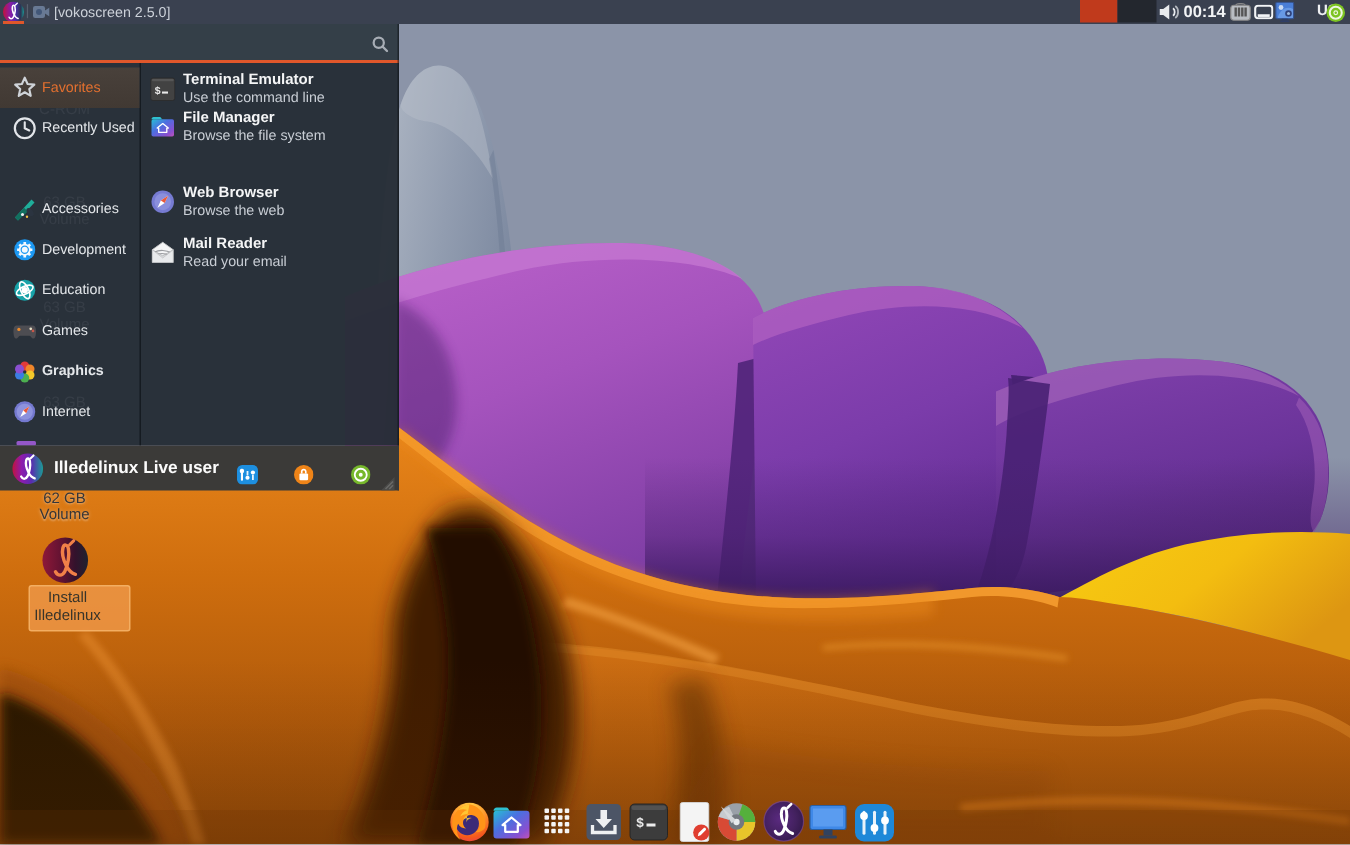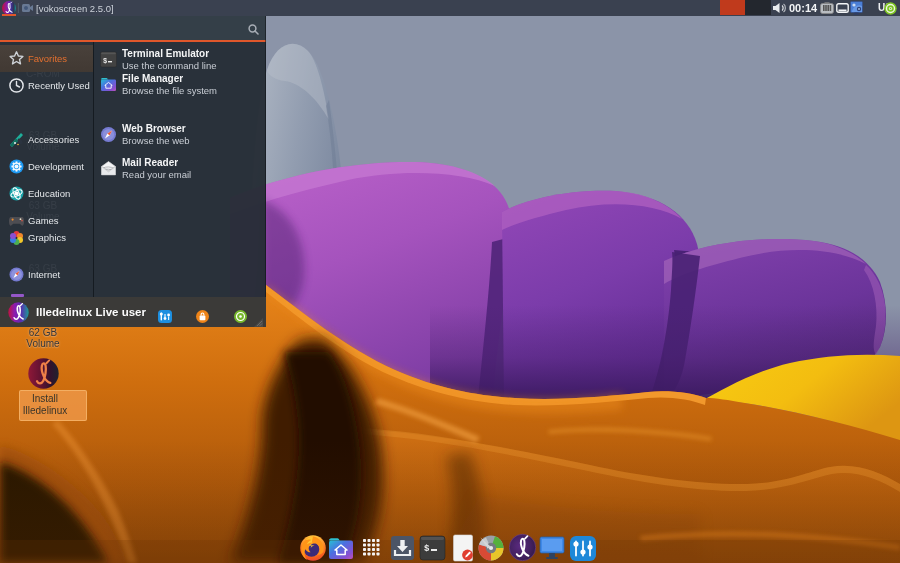--- a/index.html
+++ b/index.html
@@ -291,21 +291,21 @@
     </div>
     <div class="crow" style="top:191px;">
       <svg class="ic" viewBox="0 0 17 17">
         <path d="M3,5 C1.5,5 0.8,7 1,10 C1.2,13 2,14 3.2,13.6 C4.2,13.2 4.6,11.8 5.5,11.8 L11.5,11.8 C12.4,11.8 12.8,13.2 13.8,13.6 C15,14 15.8,13 16,10 C16.2,7 15.5,5 14,5 Z" fill="#4d4d52"></path>
         <circle cx="4.6" cy="7.6" r="1.1" fill="#e98a2e"></circle>
           <circle cx="12.5" cy="7.2" r="0.9" fill="#e8e0c8"></circle>
           <circle cx="14" cy="8.6" r="0.9" fill="#c8584a"></circle>
       </svg>
       <div class="lbl">Games</div>
     </div>
-    <div class="crow" style="top:208px;">
+    <div class="crow" style="top:218px;font-weight:bold;">
       <svg class="ic" viewBox="0 0 17 17">
         <circle cx="8.5" cy="5" r="3" fill="#e23a3a"></circle>
         <circle cx="12" cy="7" r="3" fill="#f0862a"></circle>
         <circle cx="12" cy="11" r="3" fill="#f3c82a"></circle>
         <circle cx="8.5" cy="13" r="3" fill="#4caf50"></circle>
         <circle cx="5" cy="11" r="3" fill="#3a7de2"></circle>
         <circle cx="5" cy="7" r="3" fill="#8a4fd0"></circle>
       </svg>
       <div class="lbl">Graphics</div>
     </div>

